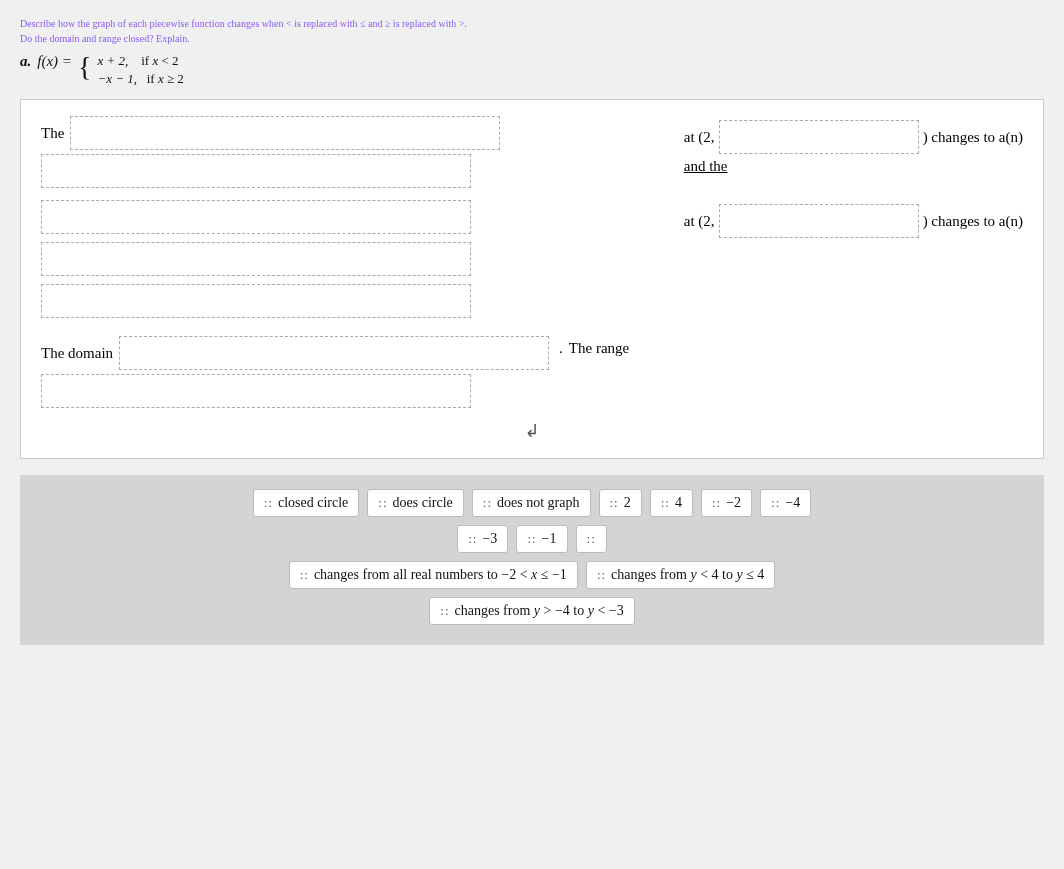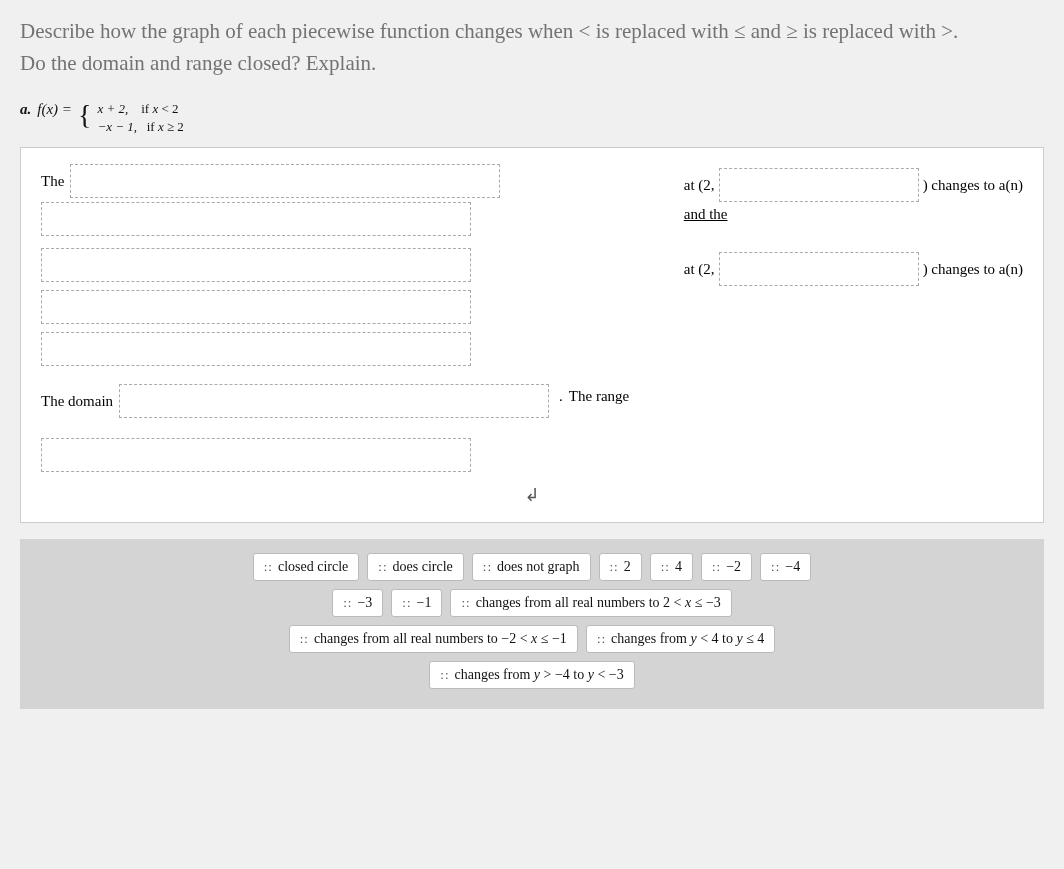--- a/index.html
+++ b/index.html
@@ -13,24 +13,24 @@
       justify-content: center;
     }
     .page {
       background: #f0f0f0;
       width: 1064px;
       min-height: 869px;
       padding: 16px 20px 20px 20px;
       position: relative;
     }
     .instructions {
-      font-size: 21px;
-      color: #737373;
+      font-size: 10px;
+      color: #8b5cf6;
       line-height: 1.5;
-      margin-bottom: 22px;
+      margin-bottom: 7px;
     }
     .function-label {
       font-size: 15px;
       color: #111;
       margin-bottom: 12px;
       display: flex;
       align-items: flex-start;
       gap: 6px;
     }
     .function-label .part-a {
@@ -171,21 +171,21 @@
         <div style="display:flex; align-items:center; gap:4px; font-size:15px; padding-top:4px;">
           <span>at (2,</span>
           <div class="fill-box fill-box-medium"></div>
           <span>) changes to a(n)</span>
         </div>
       </div>
     </div>
 
     <div class="domain-range-section">
       <div style="display:flex; align-items:flex-start; gap:10px; margin-bottom:6px;">
-        <div style="display:flex; flex-direction:column; gap:20px;">
+        <div style="display:flex; flex-direction:column; gap:4px;">
           <div style="display:flex; align-items:center; gap:6px;">
             <span style="font-size:15px; white-space:nowrap;">The domain</span>
             <div class="fill-box fill-box-wide"></div>
           </div>
           <div>
             <div class="fill-box fill-box-wide"></div>
           </div>
         </div>
         <div style="display:flex; align-items:center; gap:6px; font-size:15px; padding-top:4px; white-space:nowrap;">
           <span>.</span>
@@ -246,21 +246,20 @@
         <span>−3</span>
       </div>
 
       <div class="drag-chip">
         <span class="dots">::</span>
         <span>−1</span>
       </div>
 
       <div class="drag-chip">
         <span class="dots">::</span>
-        <span>changes from all real numbers to 2 &lt; <span style="font-style:italic;">x</span> ≤ −3</span>
       </div>
 
     </div>
 
     <div class="drag-row">
 
       <div class="drag-chip">
         <span class="dots">::</span>
         <span>changes from all real numbers to −2 &lt; <span style="font-style:italic;">x</span> ≤ −1</span>
       </div>

